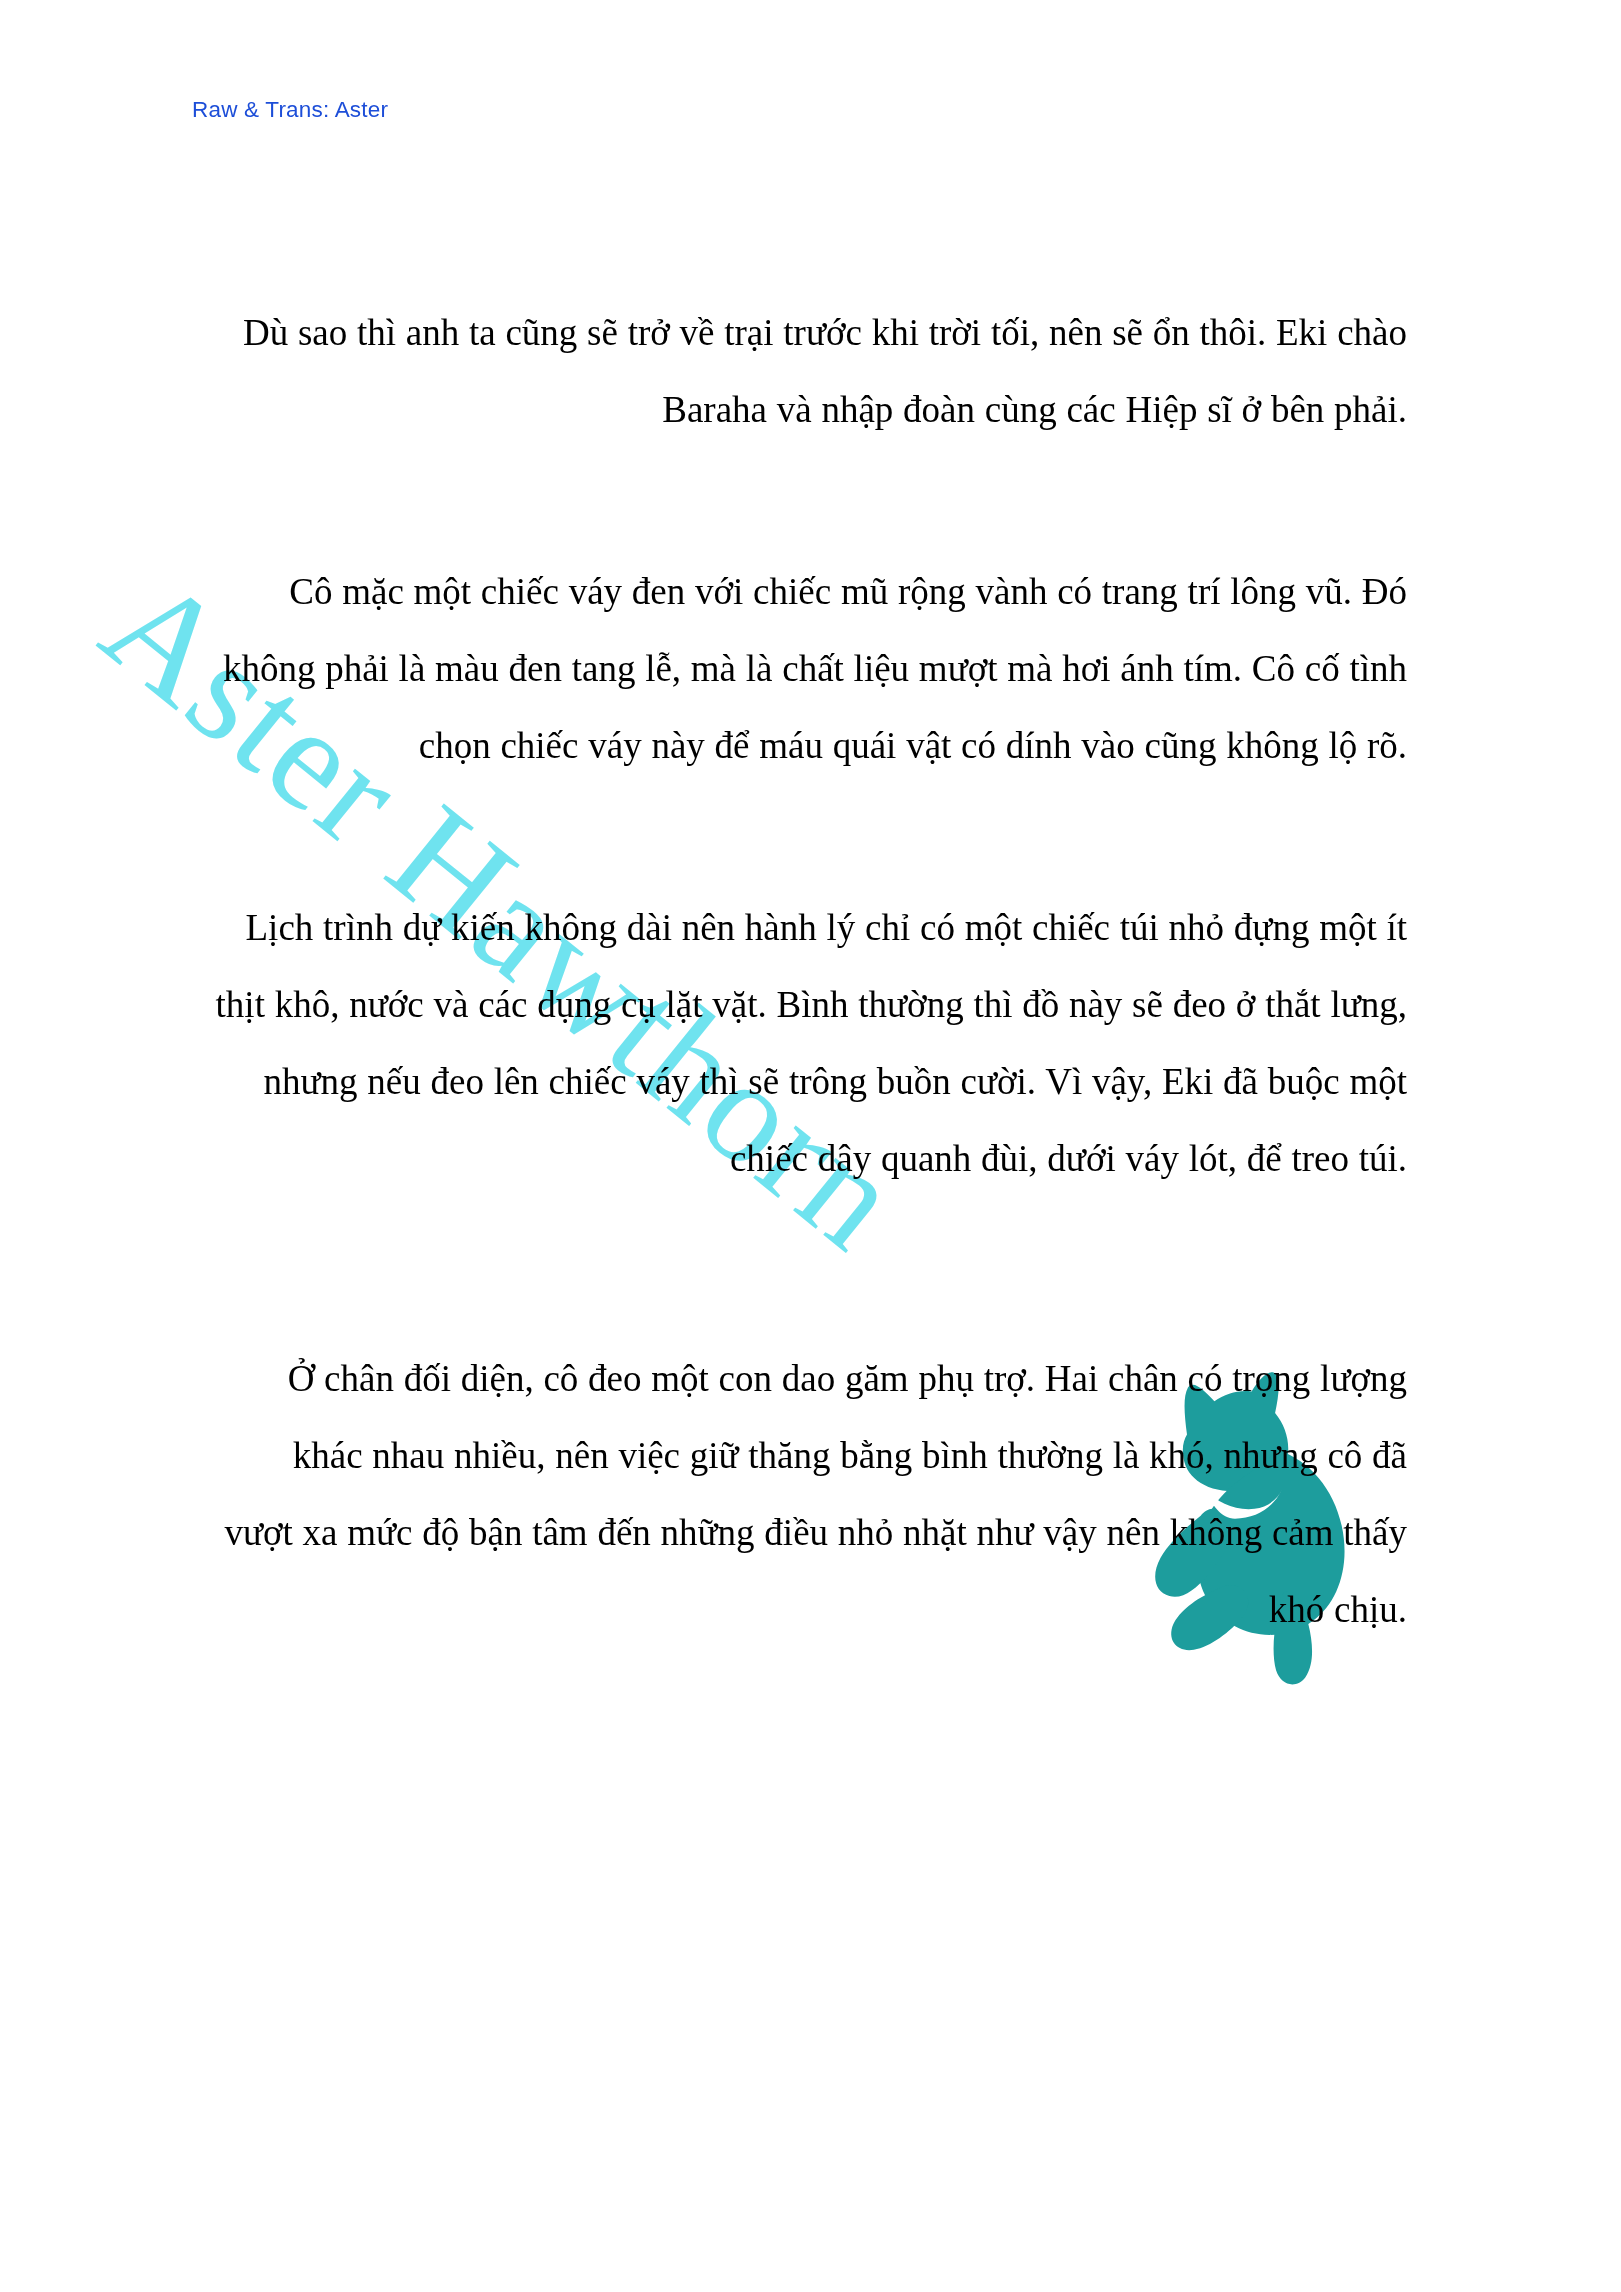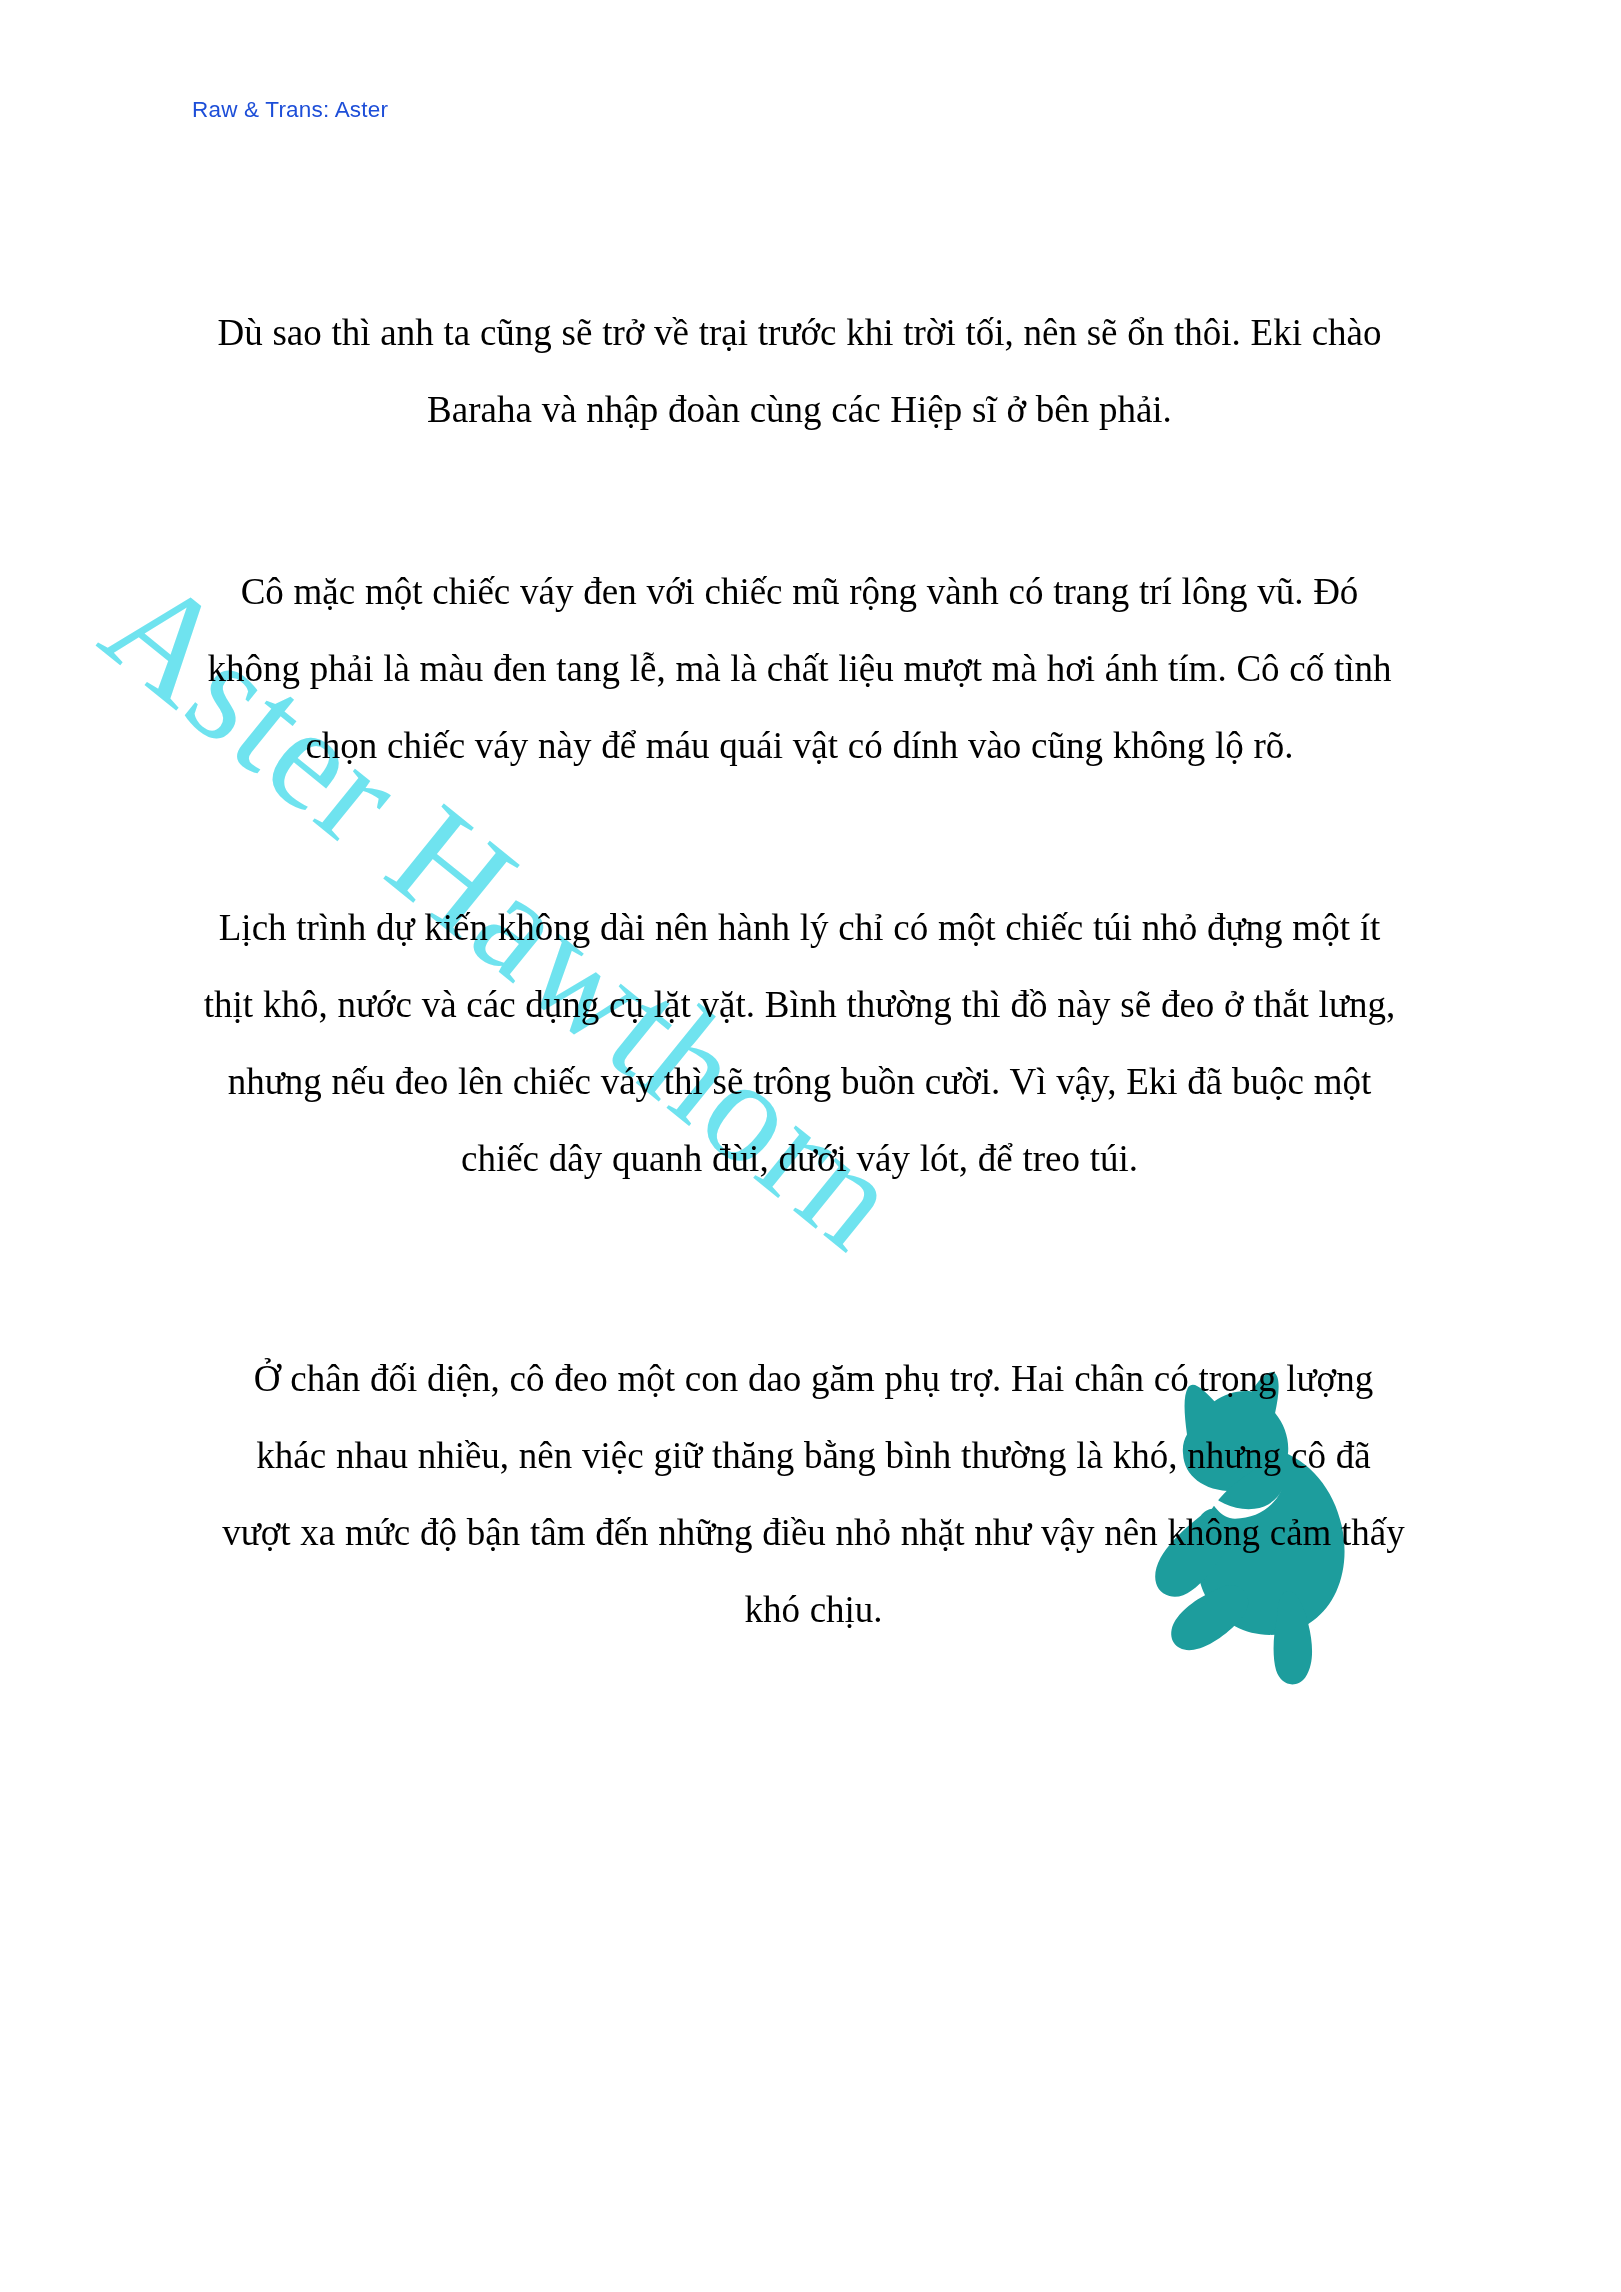--- a/index.html
+++ b/index.html
@@ -71,21 +71,21 @@
     left: 192px;
     top: 294px;
     width: 1215px;
   }
   .para {
     font-family: "Liberation Serif", "DejaVu Serif", serif;
     font-size: 37px;
     line-height: 77px;
     color: #000000;
     margin: 0;
-    text-align: center;
+    text-align: right;
     word-spacing: 0.5px;
   }
   .para.gap-1 { margin-top: 0; }
   .para.gap-2 { margin-top: 105px; }
   .para.gap-3 { margin-top: 105px; }
   .para.gap-4 { margin-top: 143px; margin-left: 28px; }
 </style>
 </head>
 <body>
 

